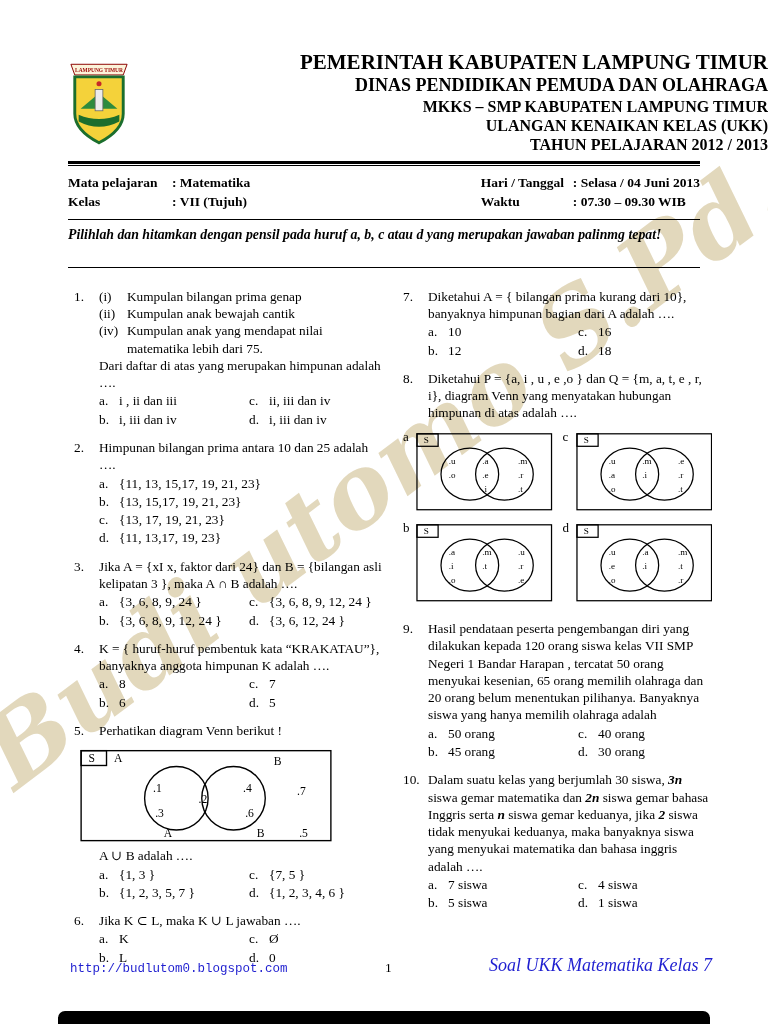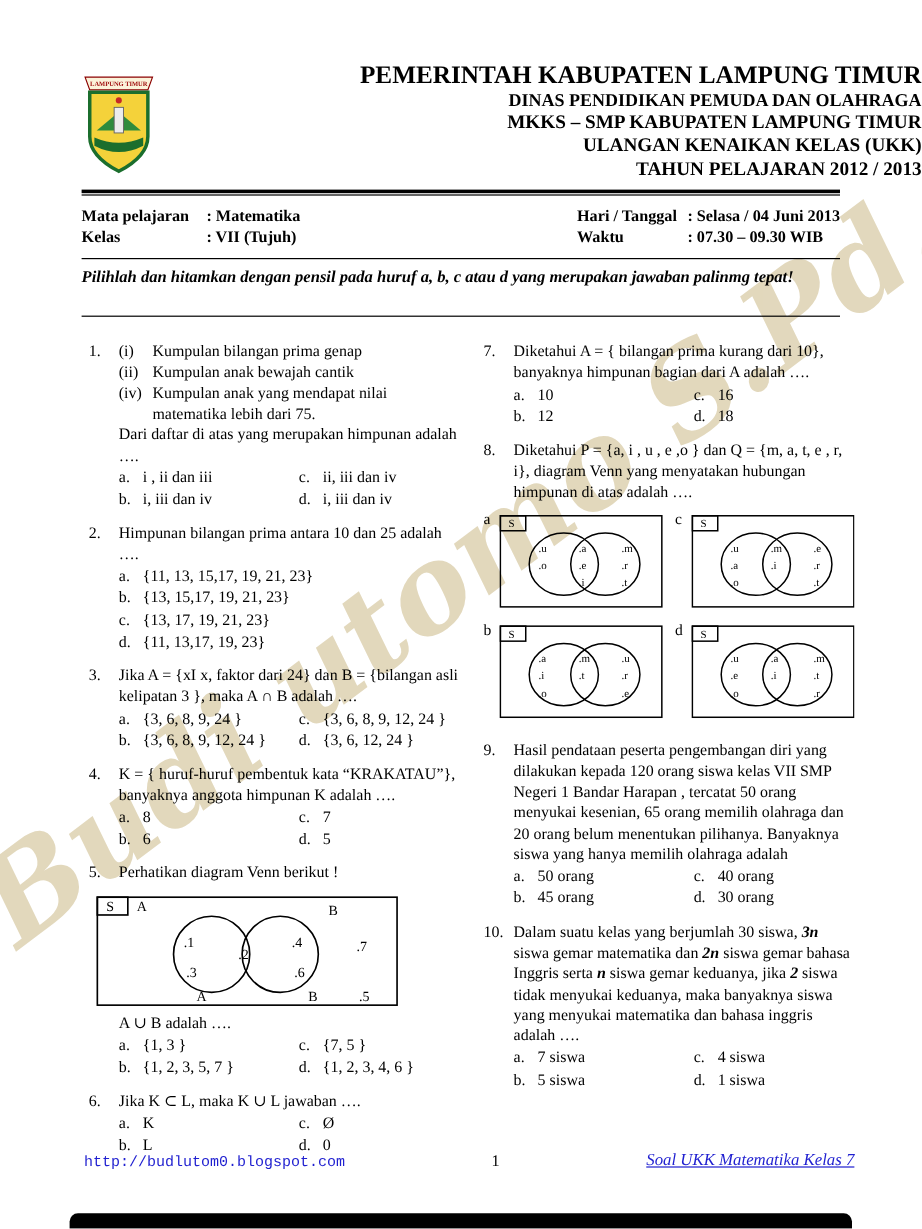--- a/index.html
+++ b/index.html
@@ -19,21 +19,21 @@
     font-family: "DejaVu Serif", serif;
     font-style: italic; font-weight: bold;
     font-size: 100px; white-space: nowrap;
     color: #b49a52; opacity: 0.38;
     z-index: 1; pointer-events: none;
   }
   .content { position: relative; z-index: 2; }
 
   .header { text-align: right; padding-top: 50px; line-height: 1.2; }
   .h-line1 { font-size: 21px; font-weight: bold; }
-  .h-line2 { font-size: 15px; font-weight: bold; }
+  .h-line2 { font-size: 18px; font-weight: bold; }
   .h-line3, .h-line4, .h-line5 { font-size: 16px; font-weight: bold; }
   .logo { position: absolute; left: 68px; top: 62px; width: 62px; height: 84px; }
 
   .rule-double { margin: 7px 68px 0; height: 5px; border-top: 3px solid #000; border-bottom: 1.2px solid #000; }
   .meta { display: flex; justify-content: space-between; margin: 8px 68px 0; font-size: 13.5px; line-height: 1.35; }
   .mrow { display: flex; font-weight: bold; }
   .mlabel-l { width: 104px; flex: none; }
   .mlabel-r { width: 92px; flex: none; }
   .rule-a { margin: 8px 68px 0; border-top: 1.8px solid #000; }
   .instruction { margin: 7px 68px 24px; font-weight: bold; font-style: italic; font-size: 13.8px; }
@@ -58,21 +58,21 @@
   .dcell { display: flex; }
   .dletter { width: 13px; flex: none; font-size: 13px; }
   .venn8 { width: 100%; display: block; }
   .venn8 text { font-size: 9.5px; font-family: "Liberation Serif", serif; }
 
   .bi { font-weight: bold; font-style: italic; }
 
   .footer { position: absolute; left: 70px; right: 56px; bottom: 48px; display: flex; justify-content: space-between; align-items: flex-end; z-index: 2; }
   .f-left { font-family: "Liberation Mono", "DejaVu Sans Mono", monospace; font-size: 12.5px; color: #1f1fd0; }
   .f-center { font-size: 13.5px; color: #000; }
-  .f-right { font-size: 14px; font-style: italic; color: #1f1fd0; text-decoration: underline; }
+  .f-right { font-size: 18px; font-style: italic; color: #1f1fd0; }
   .bottom-bar { position: absolute; left: 58px; right: 58px; bottom: 0; height: 13px; background: #000; border-radius: 7px 7px 0 0; z-index: 2; }
 </style>
 </head>
 <body>
 
 <div class="page">
 
   <div class="watermark">Budi utomo S.Pd.</div>
 
   <div class="content">

